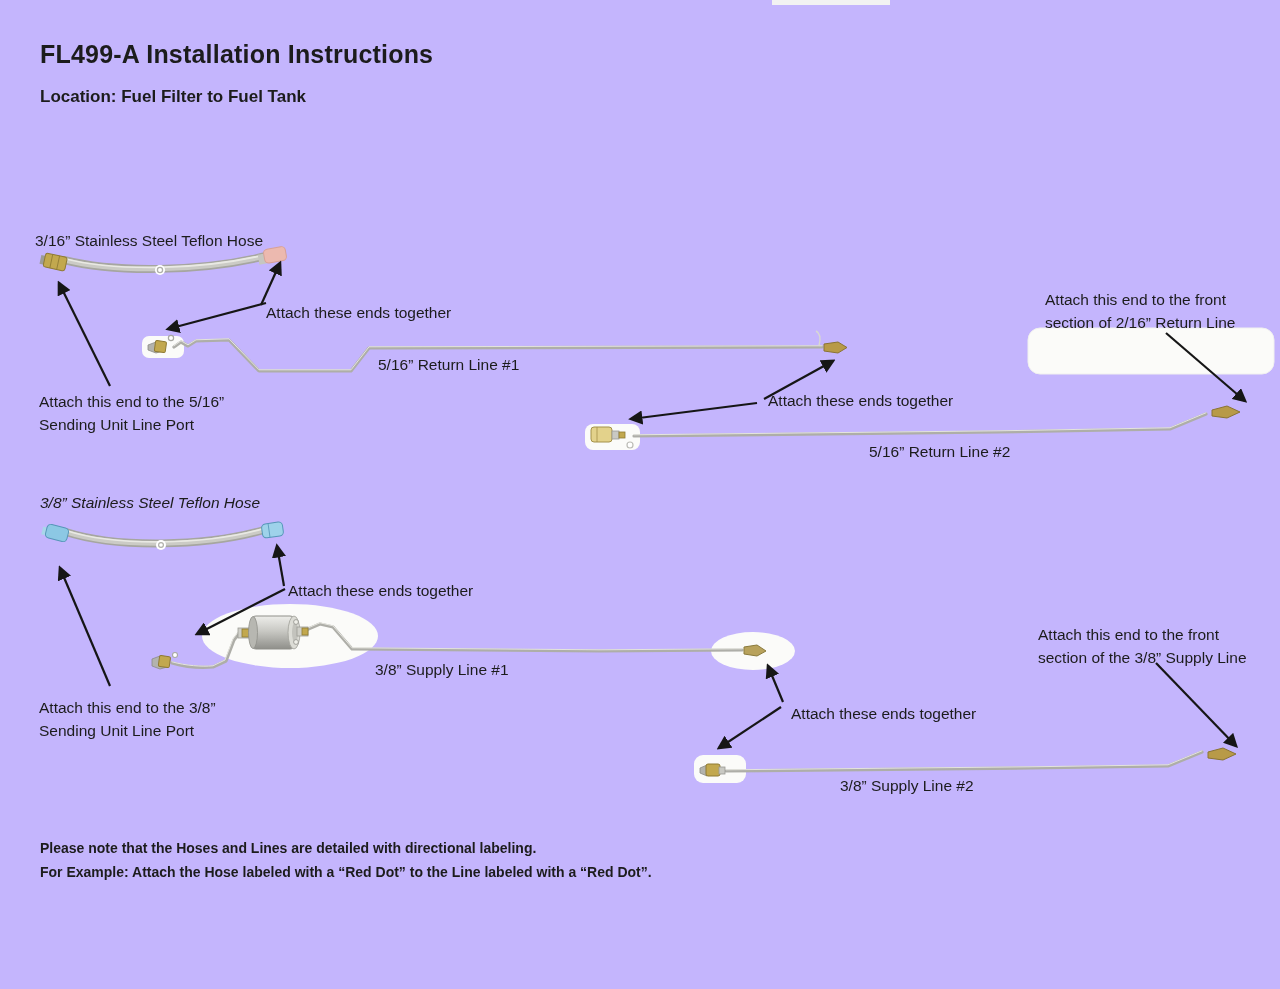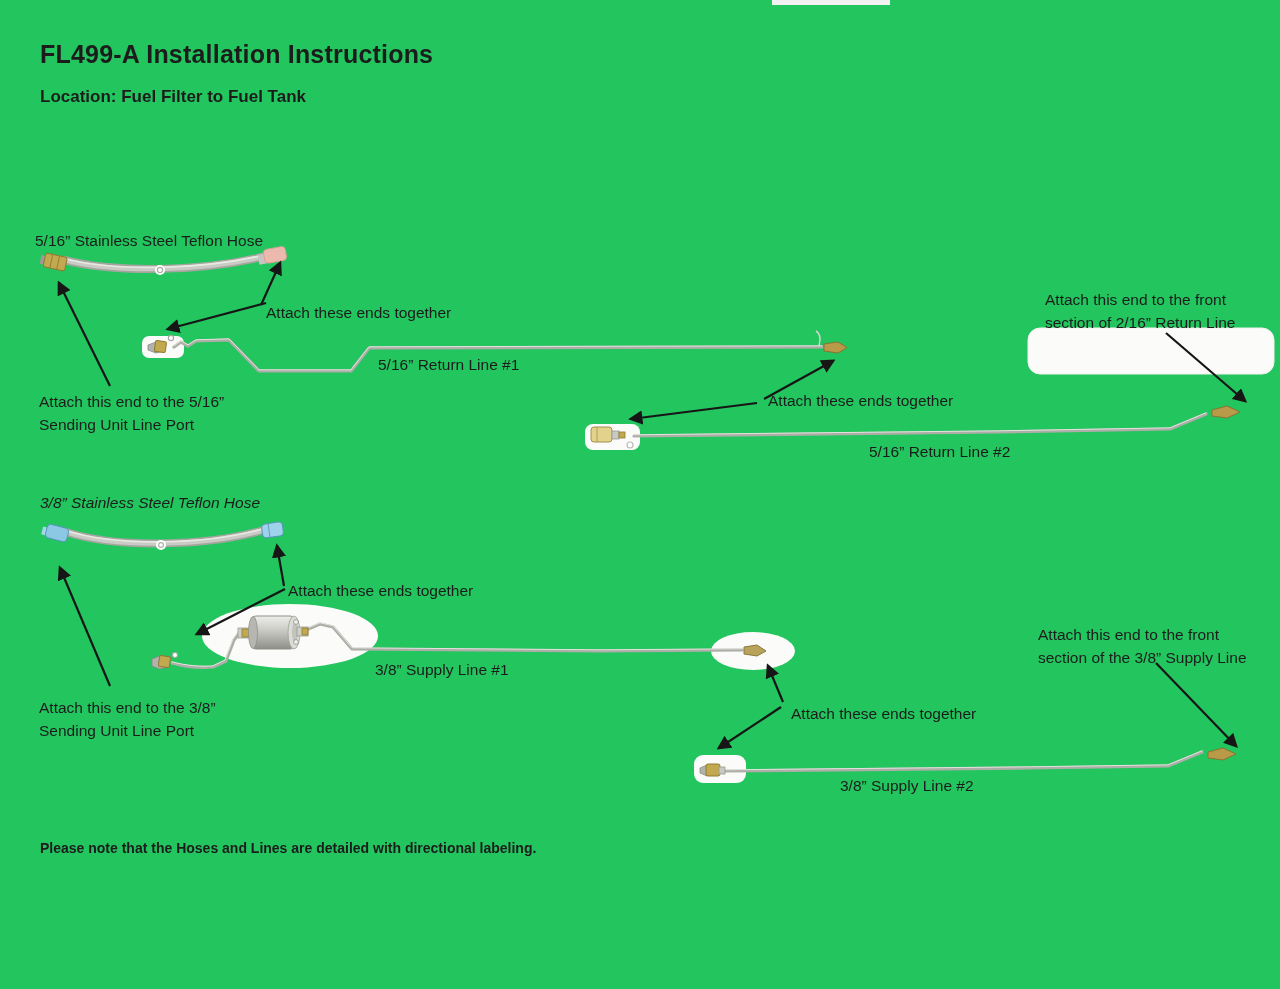--- a/index.html
+++ b/index.html
@@ -1,17 +1,17 @@
 <!DOCTYPE html>
 <html><head>
 <meta charset="utf-8">
 <style>
   html,body { margin:0; padding:0; background:#ffffff; }
   .page {
-    position:relative; width:1280px; height:989px; background:#22c55e;
+    position:relative; width:1280px; height:989px; background:#c4b5fd;
     font-family:"Liberation Sans", sans-serif; color:#1c1c1c; overflow:hidden;
   }
   svg.canvas { position:absolute; left:0; top:0; }
   .title {
     position:absolute; left:40px; top:40px; margin:0;
     font-size:25px; font-weight:bold; letter-spacing:0.2px; white-space:nowrap;
   }
   .subtitle {
     position:absolute; left:40px; top:87px;
     font-size:17px; font-weight:bold; white-space:nowrap;
@@ -180,21 +180,21 @@
     <path class="arrow" d="M 284,586 L 277,546"></path>
     <path class="arrow" d="M 285,589 L 197,634"></path>
     <path class="arrow" d="M 783,702 L 768,666"></path>
     <path class="arrow" d="M 781,707 L 719,748"></path>
     <path class="arrow" d="M 1156,663 L 1236,746"></path>
   </svg>
 
   <h1 class="title">FL499-A Installation Instructions</h1>
   <div class="subtitle">Location: Fuel Filter to Fuel Tank</div>
 
-  <div class="lbl" style="left:35px; top:232px;">5/16” Stainless Steel Teflon Hose</div>
+  <div class="lbl" style="left:35px; top:232px;">3/16” Stainless Steel Teflon Hose</div>
   <div class="lbl" style="left:266px; top:304px;">Attach these ends together</div>
   <div class="lbl" style="left:378px; top:356px;">5/16” Return Line #1</div>
   <div class="note" style="left:39px; top:391px;">
     <span>Attach this end to the 5/16”</span>
     <span>Sending Unit Line Port</span>
   </div>
   <div class="lbl" style="left:768px; top:392px;">Attach these ends together</div>
   <div class="lbl" style="left:833px; top:443px;margin-left:36px;">5/16” Return Line #2</div>
   <div class="note" style="left:1045px; top:289px;">
     <span>Attach this end to the front</span>
@@ -210,15 +210,16 @@
   </div>
   <div class="lbl" style="left:791px; top:705px;">Attach these ends together</div>
   <div class="lbl" style="left:840px; top:777px;">3/8” Supply Line #2</div>
   <div class="note" style="left:1038px; top:624px;">
     <span>Attach this end to the front</span>
     <span>section of the 3/8” Supply Line</span>
   </div>
 
   <div class="footer">
     <div>Please note that the Hoses and Lines are detailed with directional labeling.</div>
+    <div>For Example: Attach the Hose labeled with a “Red Dot” to the Line labeled with a “Red Dot”.</div>
   </div>
 
 </div>
 
 </body></html>

